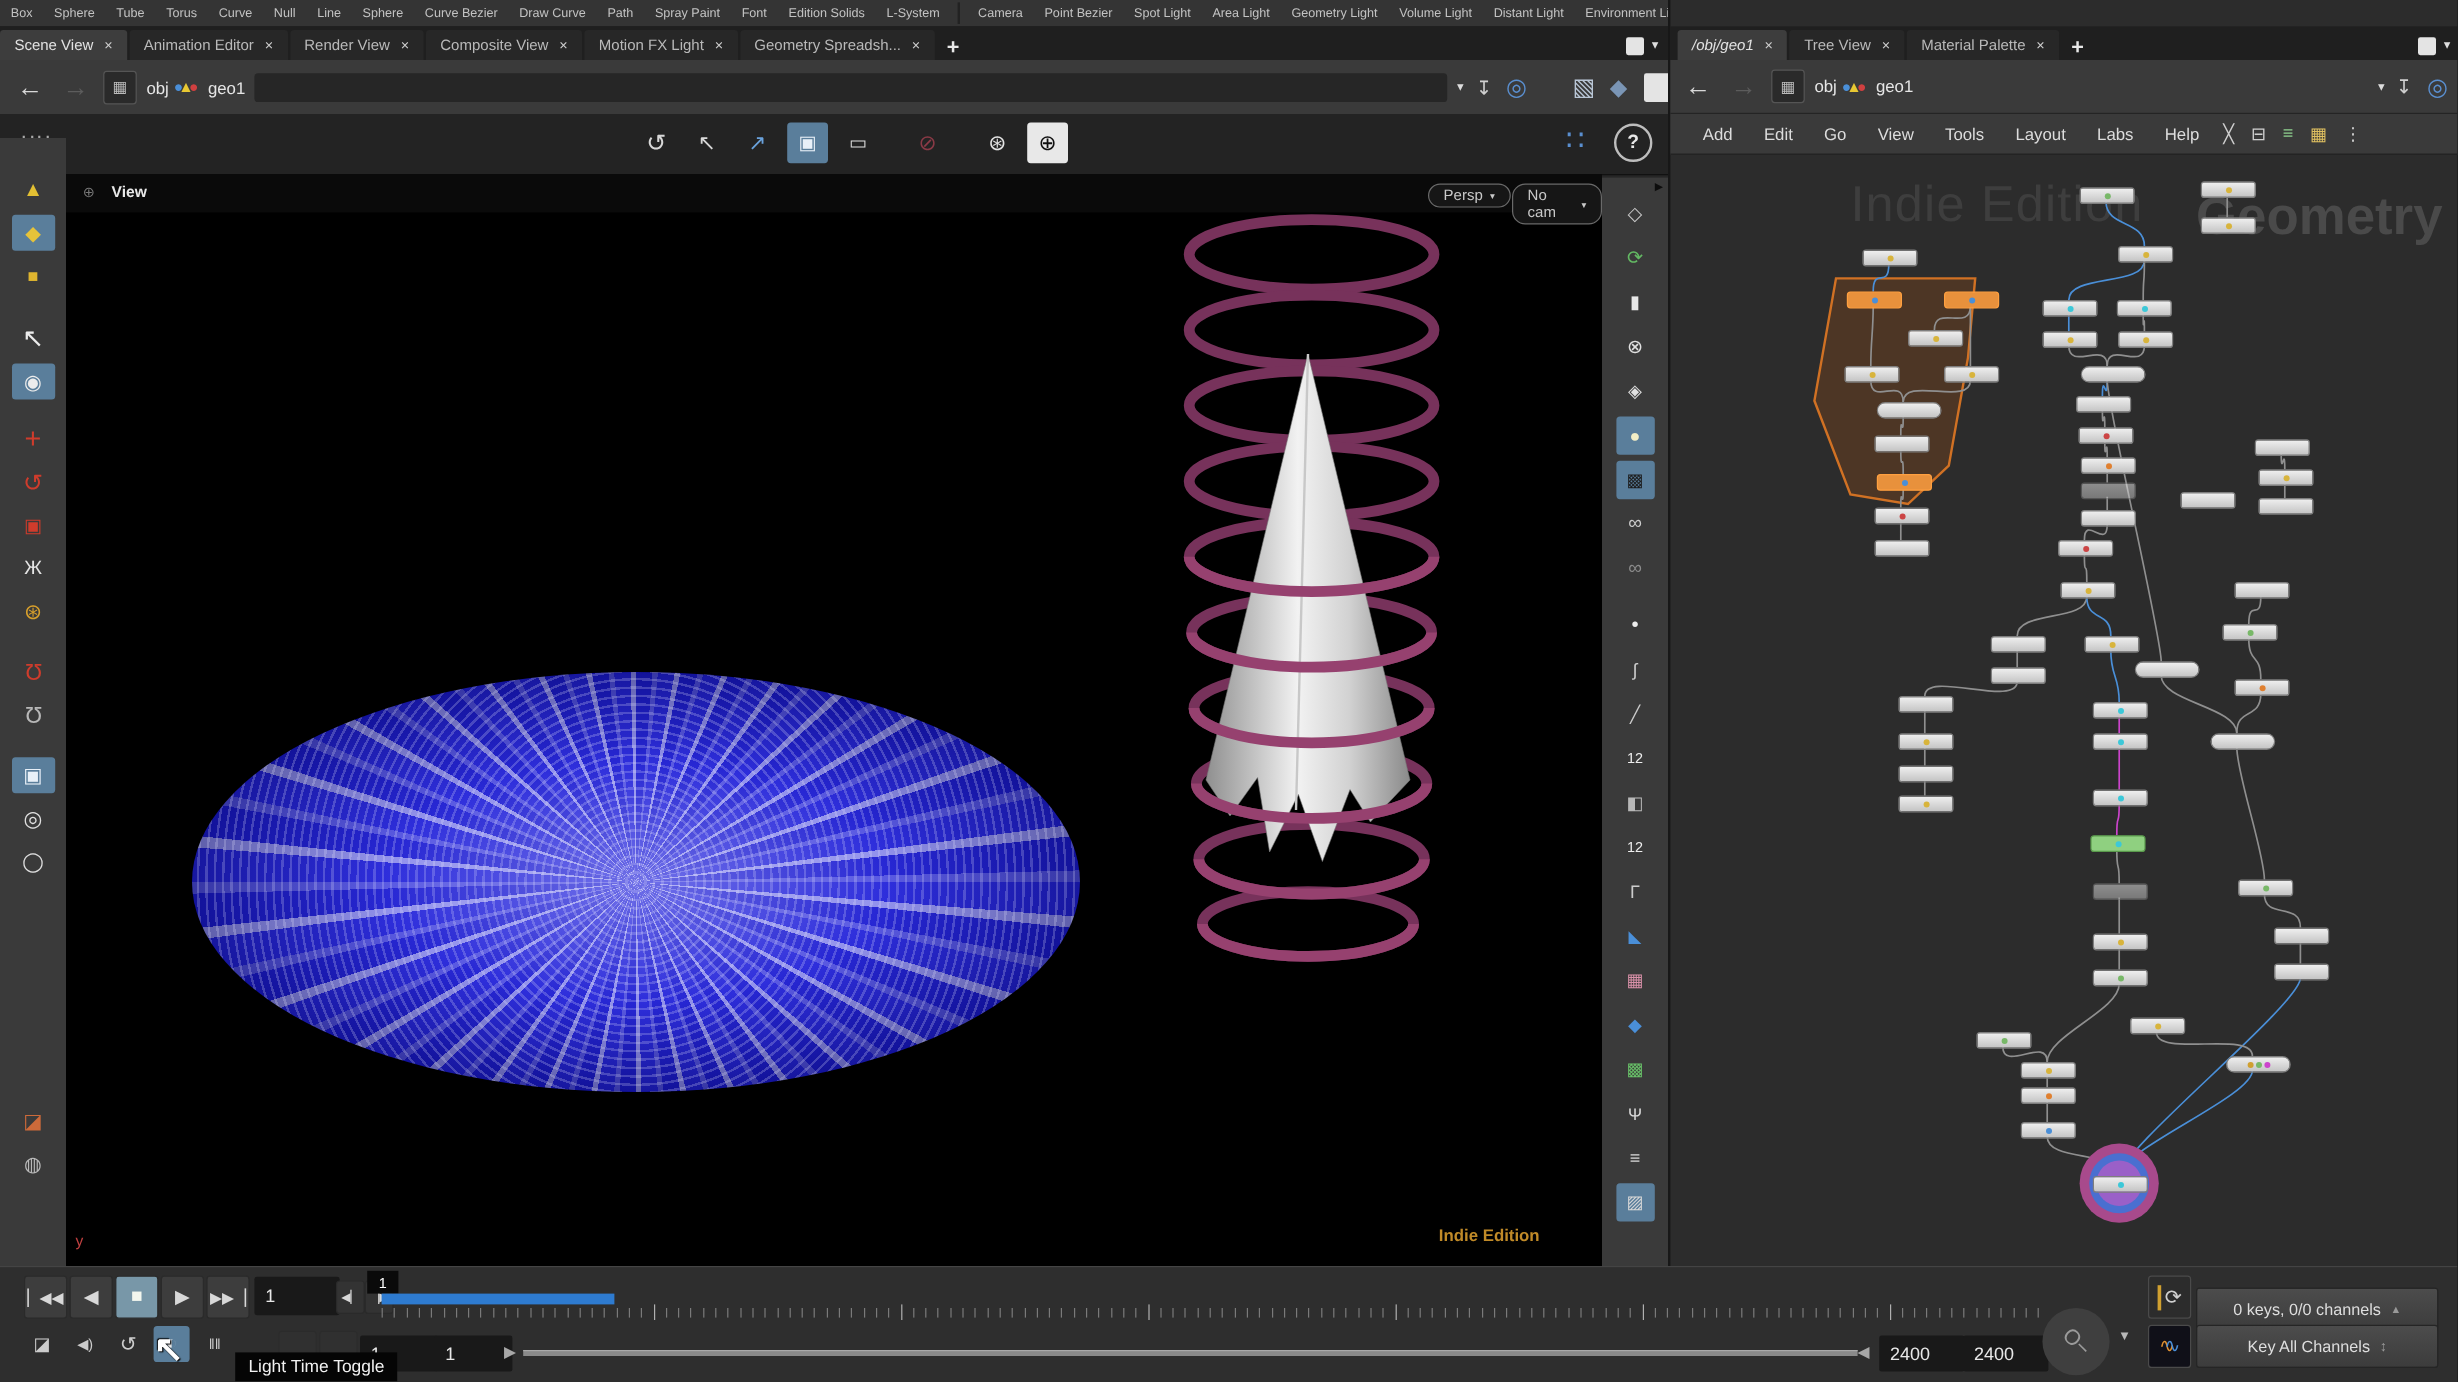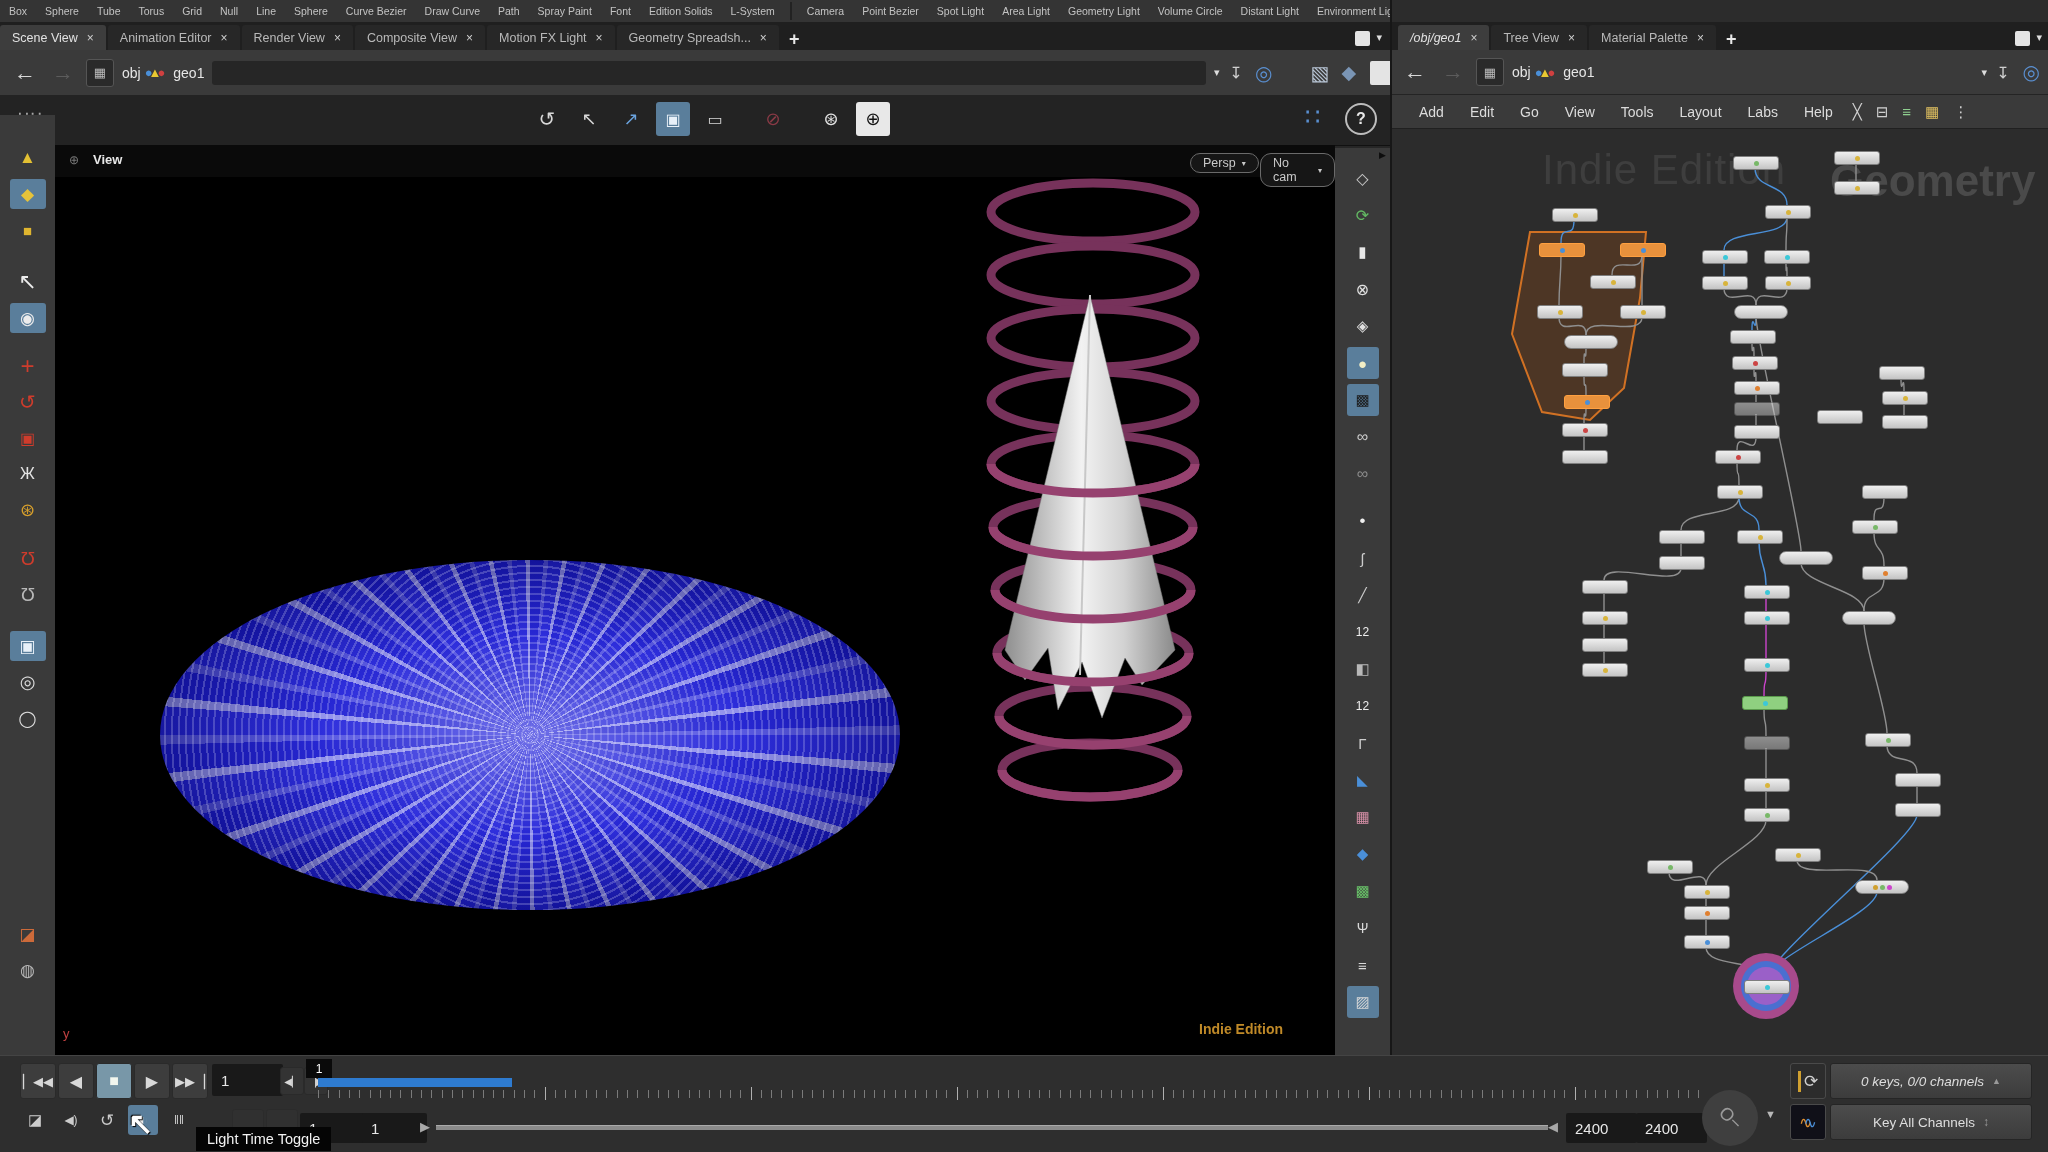--- a/index.html
+++ b/index.html
@@ -93,38 +93,38 @@
 </head>
 <body>
 
 <div id="screen">
 
   <div id="shelf" class="abs">
       <span class="shelf-tool">Box</span>
       <span class="shelf-tool">Sphere</span>
       <span class="shelf-tool">Tube</span>
       <span class="shelf-tool">Torus</span>
-      <span class="shelf-tool">Grid</span>
+      <span class="shelf-tool">Curve</span>
       <span class="shelf-tool">Null</span>
       <span class="shelf-tool">Line</span>
       <span class="shelf-tool">Sphere</span>
       <span class="shelf-tool">Curve Bezier</span>
       <span class="shelf-tool">Draw Curve</span>
       <span class="shelf-tool">Path</span>
       <span class="shelf-tool">Spray Paint</span>
       <span class="shelf-tool">Font</span>
       <span class="shelf-tool">Edition Solids</span>
       <span class="shelf-tool">L-System</span>
       <div class="shelf-div"></div>
       <span class="shelf-tool">Camera</span>
       <span class="shelf-tool">Point Bezier</span>
       <span class="shelf-tool">Spot Light</span>
       <span class="shelf-tool">Area Light</span>
       <span class="shelf-tool">Geometry Light</span>
-      <span class="shelf-tool">Volume Circle</span>
+      <span class="shelf-tool">Volume Light</span>
       <span class="shelf-tool">Distant Light</span>
       <span class="shelf-tool">Environment Light</span>
       <span class="shelf-tool">Sky Light</span>
       <span class="shelf-tool">GI Light</span>
       <span class="shelf-tool">Caustic Light</span>
       <span class="shelf-tool">Portal Light</span>
       <span class="shelf-tool">Amb</span>
     </div>
 
   <div class="abs tabrow" style="left:0;top:22px;width:1390px;">
@@ -591,21 +591,21 @@
     <div class="tfield" style="left:1636px;top:57px;width:62px;height:30px;">2400</div>
 
     <div class="abs" style="left:1702px;top:34px;width:56px;height:56px;border-radius:50%;background:#3f3f3f;display:flex;align-items:center;justify-content:center;">
       <span style="color:#9a9a9a;font-size:18px;transform:rotate(45deg);display:inline-block;">O−</span>
     </div>
     <span class="abs" style="left:1765px;top:52px;color:#b8b8b8;font-size:11px;">▼</span>
 
     <div class="ribox" style="left:1790px;top:7px;">
         <span style="color:#cfcfcf;font-size:17px;border-left:3px solid #d0a030;padding-left:3px;">⟳</span>
       </div>
-    <div class="rbtn" style="left:1830px;top:7px;width:200px;font-style:italic;">
+    <div class="rbtn" style="left:1830px;top:17px;width:200px;">
       <span>0 keys, 0/0 channels</span>
       <span style="font-size:9px;color:#999;">▲</span>
     </div>
     <div class="ribox" style="left:1790px;top:48px;background:#101018;">
         <span style="color:#e09030;font-size:16px;">∿<span style="color:#4a8fd8;margin-left:-9px;">∿</span></span>
       </div>
     <div class="rbtn" style="left:1830px;top:48px;width:200px;">
       <span>Key All Channels</span>
       <span style="font-size:12px;color:#999;">↕</span>
     </div>

